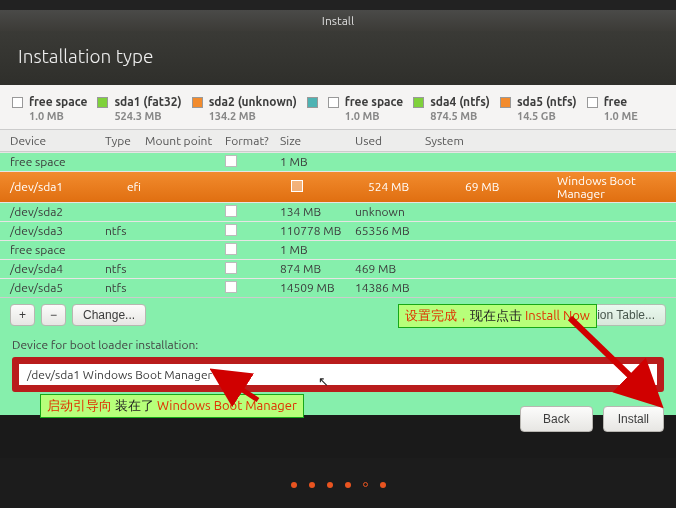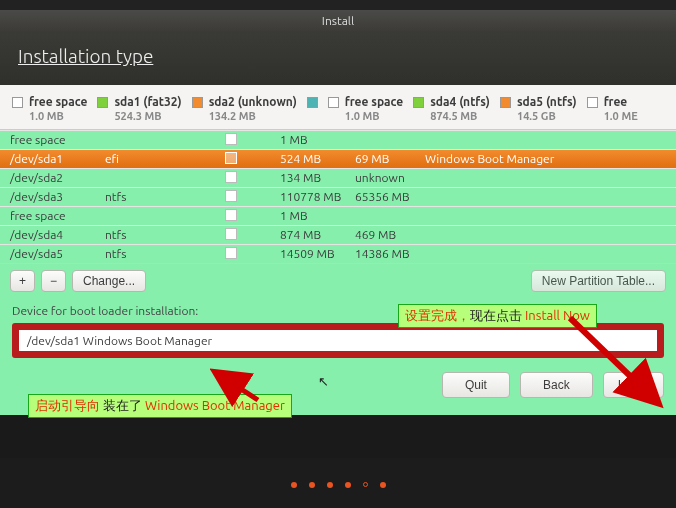--- a/index.html
+++ b/index.html
@@ -21,21 +21,20 @@
     font-size: 12px;
     text-align: center;
     padding: 4px 0;
   }
   .header {
     background: linear-gradient(#3a3a36, #2f2f2b);
     padding: 14px 18px 18px;
     color: #eee;
     font-size: 19px;
     font-weight: 300;
-    text-decoration: underline;
   }
   .content {
     background: #86efac;
     padding: 0;
     height: 330px;
     color: #3c3c3c;
     font-size: 12px;
   }
   .diskband {
     display: flex;
@@ -65,20 +64,21 @@
   .tablehead {
     background: #ededec;
     color: #555;
     border-bottom: 1px solid #ccc;
     padding: 4px 10px;
   }
   .tr { border-top: 1px solid #e6e5e4; }
   .tr.sel {
     background: linear-gradient(#f28b2d, #e06f11);
     color: #fff;
+    gap: 22px;
   }
   .tr .chk {
     width: 12px; height: 12px; border: 1px solid #bbb; background: #fff; display:inline-block;
   }
   .tr.sel .chk { border-color: #fff; background: rgba(255,255,255,0.4); }
   .toolbar {
     display: flex;
     align-items: center;
     padding: 6px 10px;
     gap: 6px;
@@ -185,20 +185,29 @@
       <div class="seg">
         <span class="sq" style="background:#f28b2d"></span>
     <span class="seglabel"><b>sda5 (ntfs)</b><br><span class="sub">14.5 GB</span></span>
       </div>
       <div class="seg">
         <span class="sq" style="background:#ffffff"></span>
     <span class="seglabel"><b>free</b><br><span class="sub">1.0 ME</span></span>
       </div>
     </div>
 
+  <div class="tablehead">
+    <span>Device</span>
+    <span>Type</span>
+    <span>Mount point</span>
+    <span>Format?</span>
+    <span>Size</span>
+    <span>Used</span>
+    <span>System</span>
+  </div>
 
   <div id="rows">
       <div class="tr">
         <span>free space</span>
         <span></span>
         <span></span>
     <span><span class="chk"></span></span>
     <span>1 MB</span>
         <span></span>
         <span></span>
@@ -266,40 +275,39 @@
     <div class="spacer"></div>
     <button class="btn" style="opacity:.85"><span>New Partition Table...</span></button>
   </div>
 
   <div class="devlabel">Device for boot loader installation:</div>
   <div class="dropdown">
     <span>/dev/sda1 Windows Boot Manager</span>
   </div>
 
   <div class="footer-btns">
-    <button class="btn" style="padding:5px 22px">Quit</button>
     <button class="btn" style="padding:5px 22px">Back</button>
     <button class="btn" style="padding:5px 14px">Install</button>
   </div>
 </div>
 
 <div class="botbezel"></div>
 <div class="dots">
   <div class="dot"></div>
     <div class="dot"></div>
     <div class="dot"></div>
   <div class="dot"></div>
     <div class="dot hollow"></div>
     <div class="dot"></div>
 </div>
 
 <div class="annot" style="left:398px; top:304px">
   <span>设置完成，</span><span class="blk">现在点击</span> <span>Install Now</span>
 </div>
-<div class="annot" style="left:28px; top:394px">
+<div class="annot" style="left:40px; top:394px">
   <span>启动引导向</span> <span class="blk">装在了</span> <span>Windows Boot Manager</span>
 </div>
 
 <svg class="arrow" style="left:560px; top:310px" width="120" height="110">
   <defs>
       <marker id="ah1" markerWidth="10" markerHeight="10" refX="6" refY="4" orient="auto">
     <path d="M0,0 L8,4 L0,8 Z" fill="#d00000"></path>
       </marker>
     </defs>
   <line x1="10" y1="8" x2="95" y2="90" stroke="#d00000" stroke-width="6" marker-end="url(#ah1)"></line>

